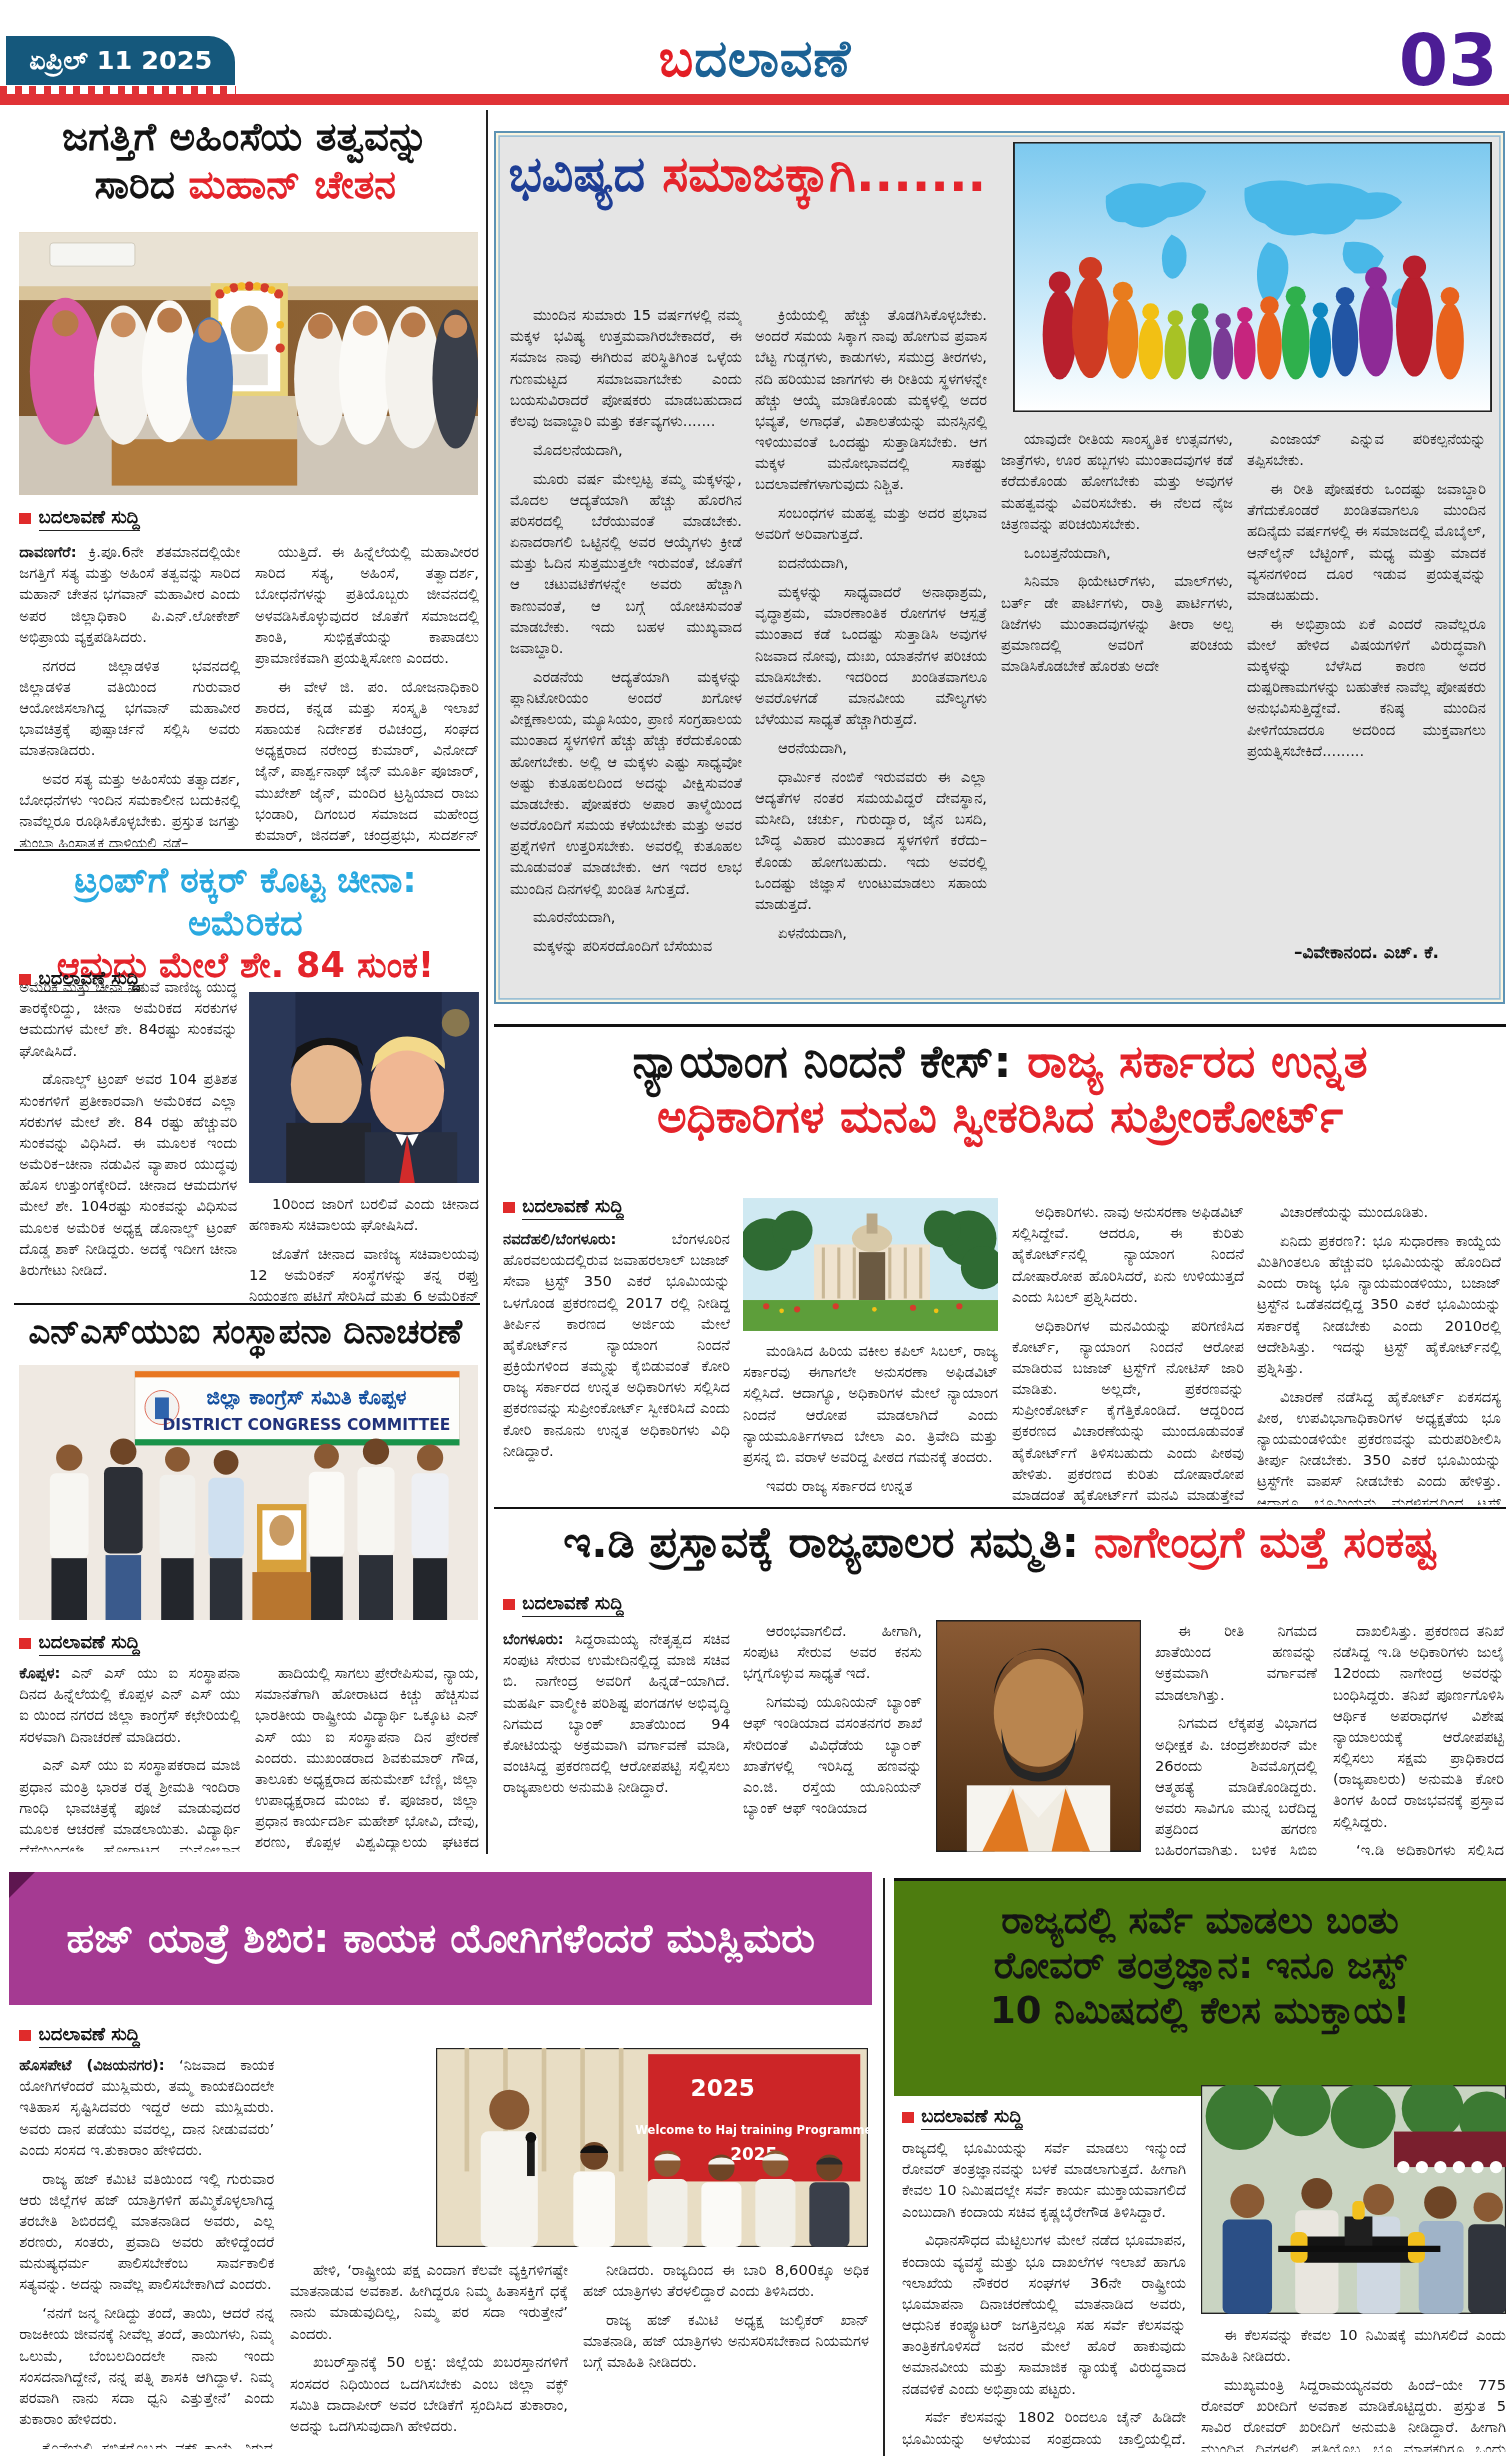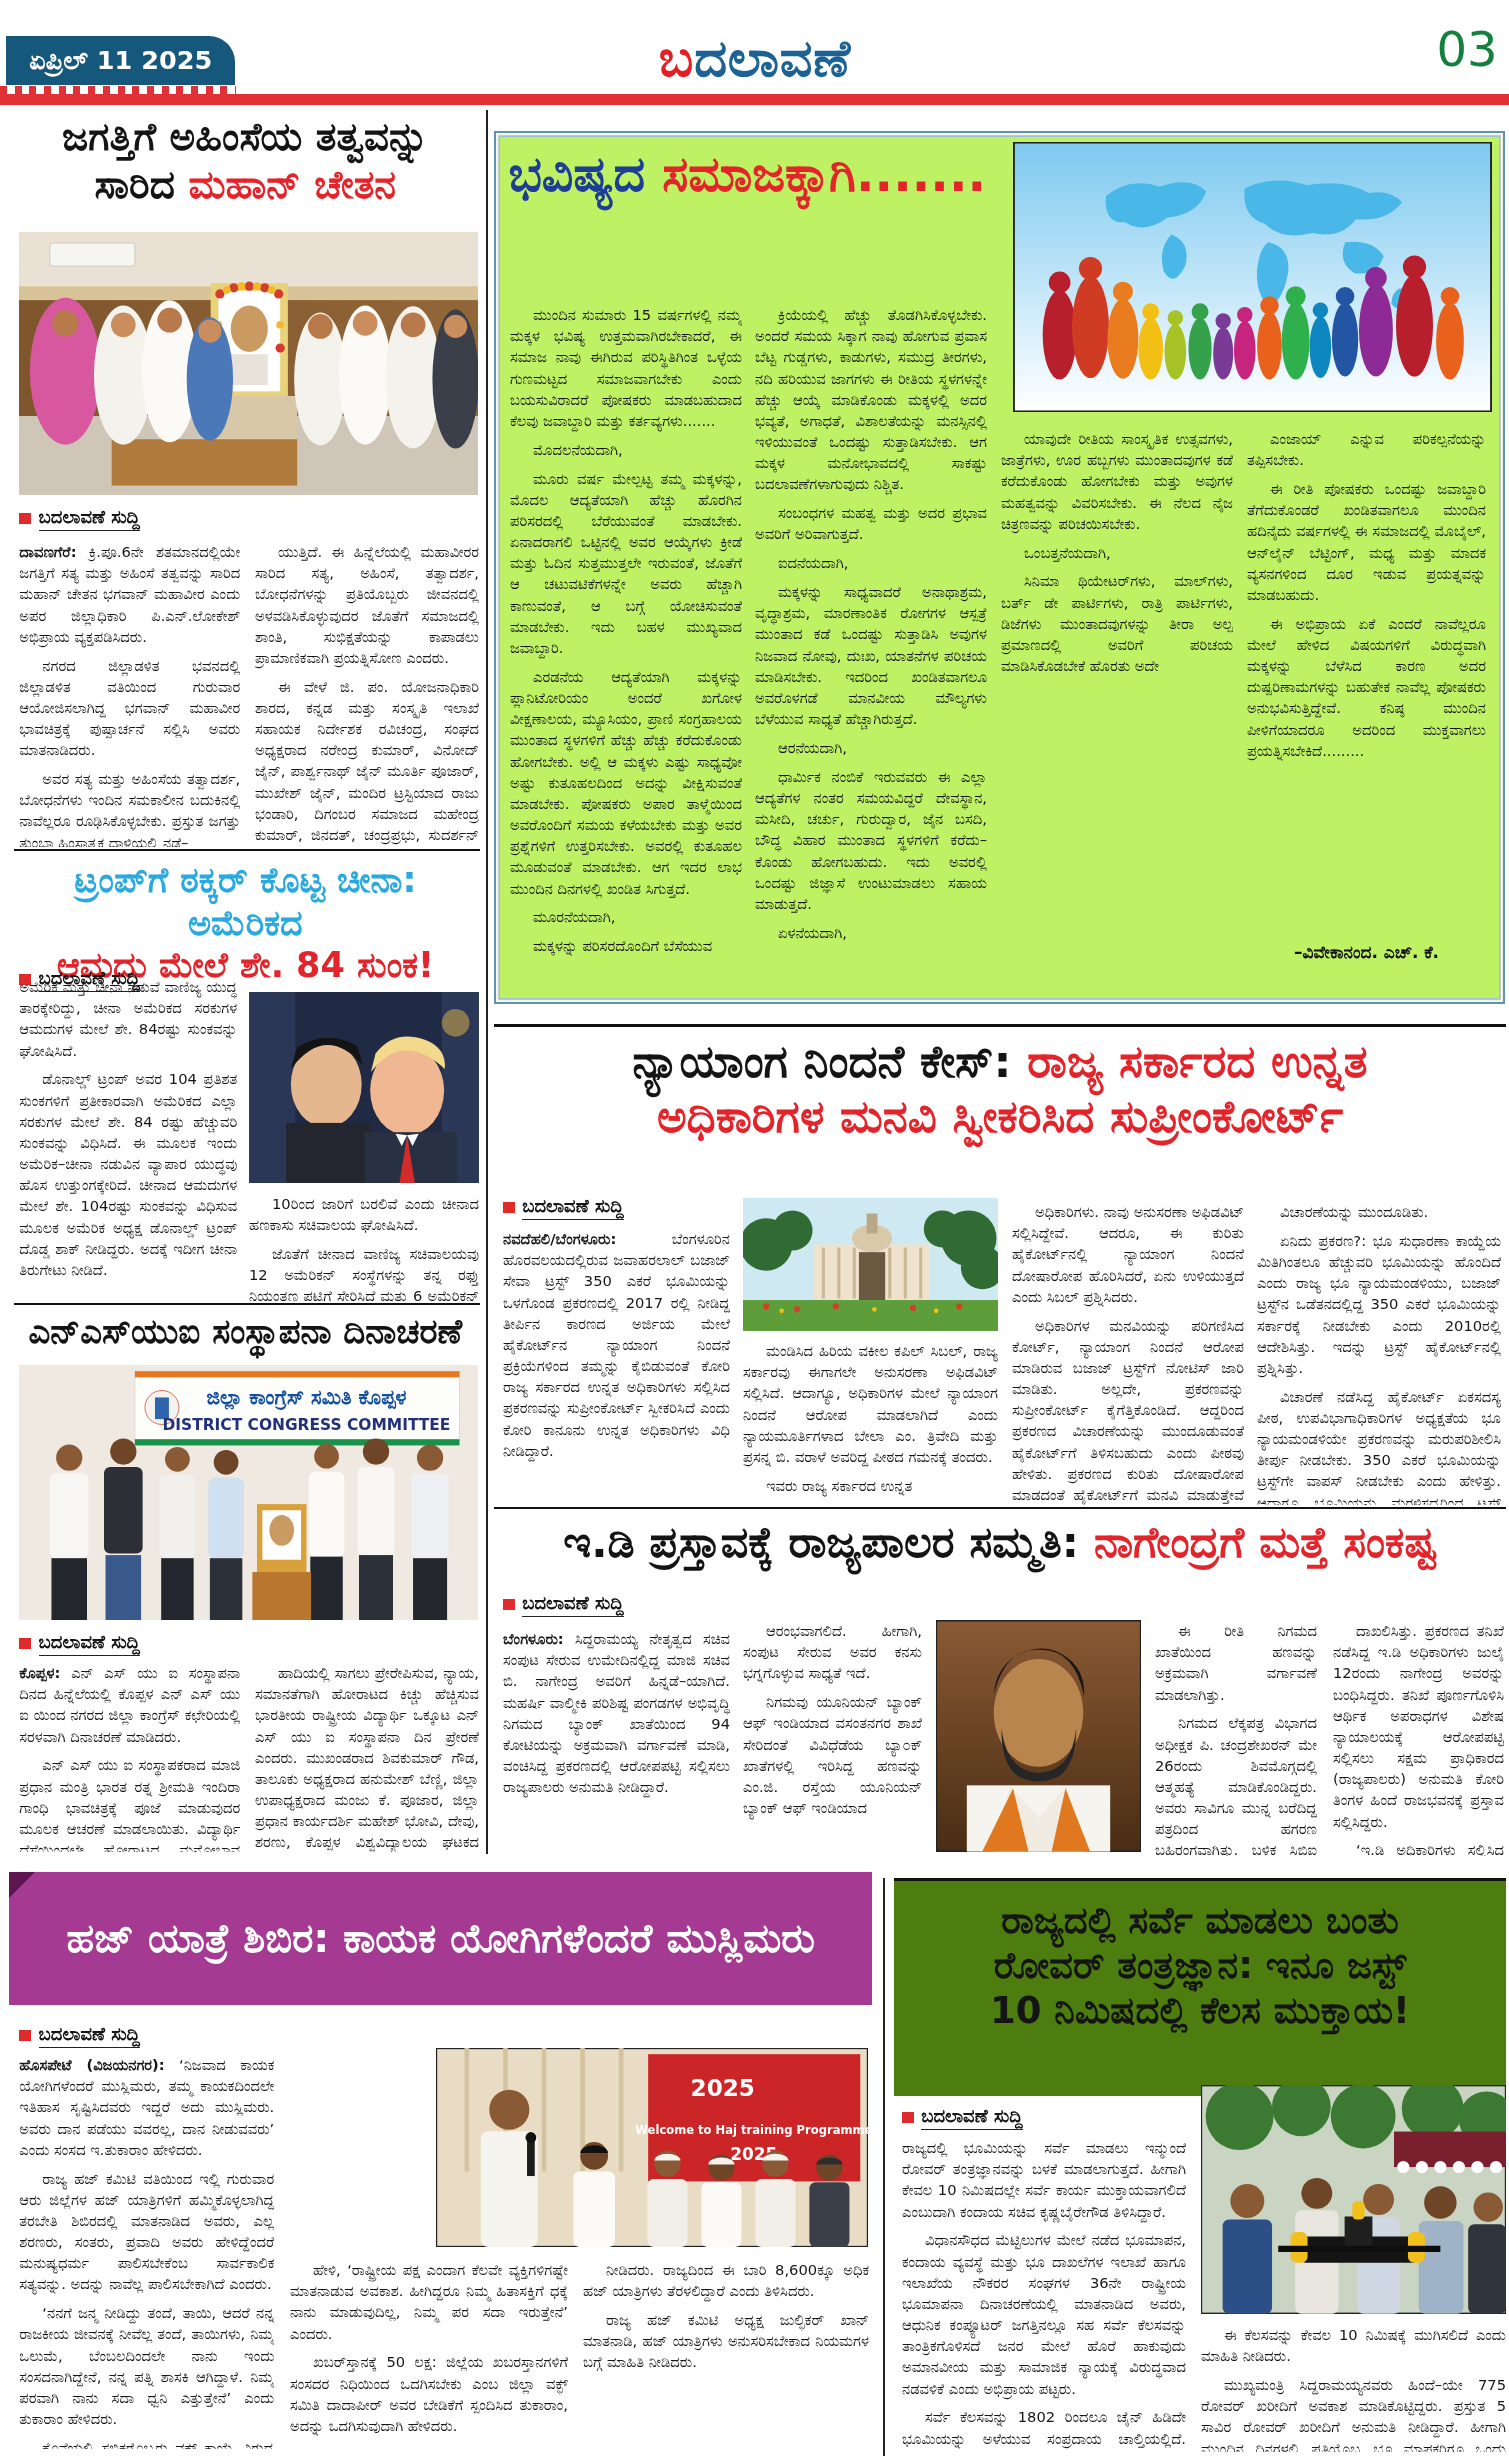--- a/index.html
+++ b/index.html
@@ -8,36 +8,36 @@
   .abs{position:absolute;}
   
   .datebox{background:#15587c;color:#fff;font-weight:bold;font-size:25.5px;
            display:flex;align-items:center;justify-content:center;
            border-radius:0 26px 0 0;}
   .dotstrip{background:repeating-linear-gradient(90deg,#e03236 0 7px,transparent 7px 14.7px);}
   .redbar{background:#e03236;}
   .masthead{text-align:center;font-weight:800;font-size:51px;letter-spacing:0.8px;}
   .masthead .m-first{color:#e31e25;}
   .masthead .m-rest{color:#1c6295;}
-  .pagenum{font-weight:400;font-size:48px;color:#15803d;line-height:1;}
+  .pagenum{font-weight:700;font-size:71px;color:#4c1d95;line-height:1;}
   
   .hl{font-weight:800;text-align:center;line-height:1.22;}
   .hl .red{color:#e4242b;} .hl .blue{color:#2aa9e0;} .hl .navy{color:#1e3e95;}
   
   .byline{display:flex;align-items:center;gap:7.7px;font-weight:700;font-size:18px;}
   .byline .sq{width:11.6px;height:11.6px;background:#e02b2b;flex:0 0 auto;}
   .byline .bl-text{border-bottom:1.5px solid #222;padding-bottom:2.3px;}
   
   .body-col{overflow:hidden;text-align:justify;font-size:14.7px;line-height:1.44;color:#161616;}
   .body-col p{margin:0 0 7.7px 0;text-indent:23px;}
   .body-col p.noind{text-indent:0;}
   .dl{font-weight:800;}
   .rule-h{background:#111;}
   .rule-v{background:#222;}
-  .creambox{background:#bef264;border:2.3px solid #5d93b4;box-shadow:inset 0 0 0 2.3px #fbf5df, inset 0 0 0 3.9px #9cc0d6;}
+  .creambox{background:#e5e5e5;border:2.3px solid #5d93b4;box-shadow:inset 0 0 0 2.3px #fbf5df, inset 0 0 0 3.9px #9cc0d6;}
   .cream{background:#4d7c0f;}
   .sig{font-weight:800;font-size:17px;text-align:center;}
   .magenta-box{background:#a53a92;color:#fff;font-weight:800;text-align:center;}
   .fold{width:0;height:0;border-style:solid;}
   svg text{font-family:"DejaVu Sans",sans-serif;}
 </style>
 </head>
 <body>
 
 <div class="page">

